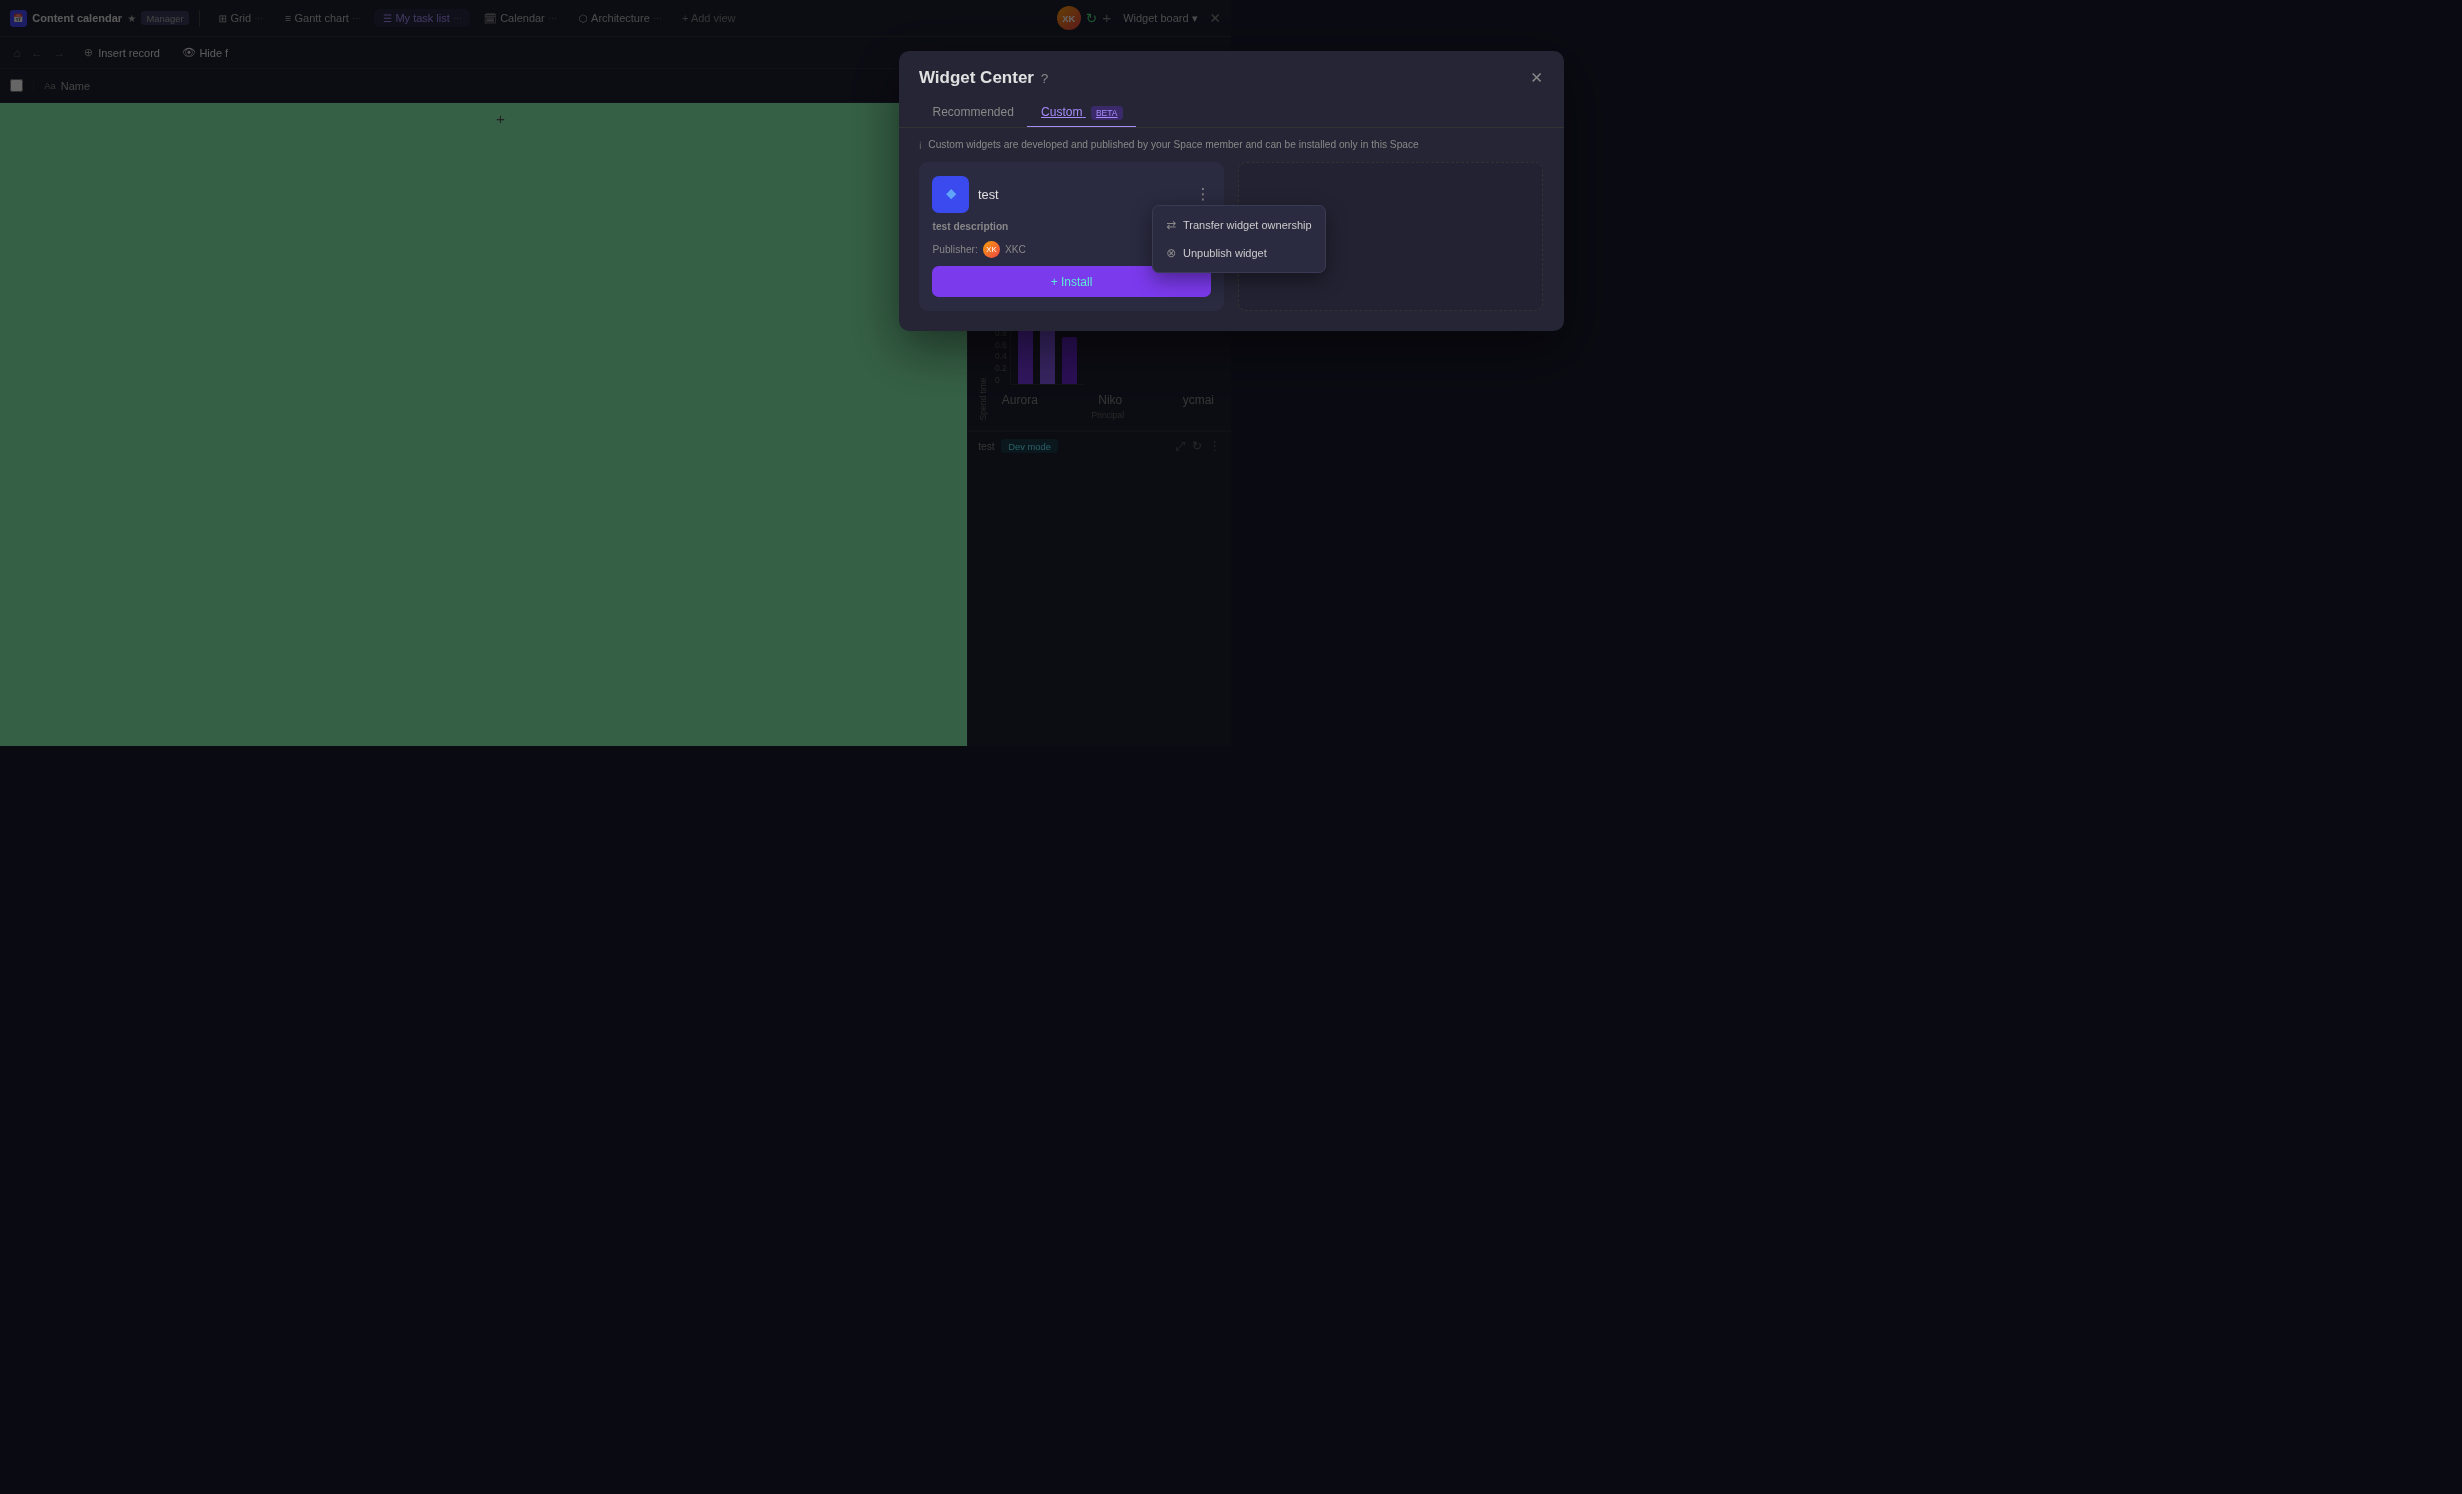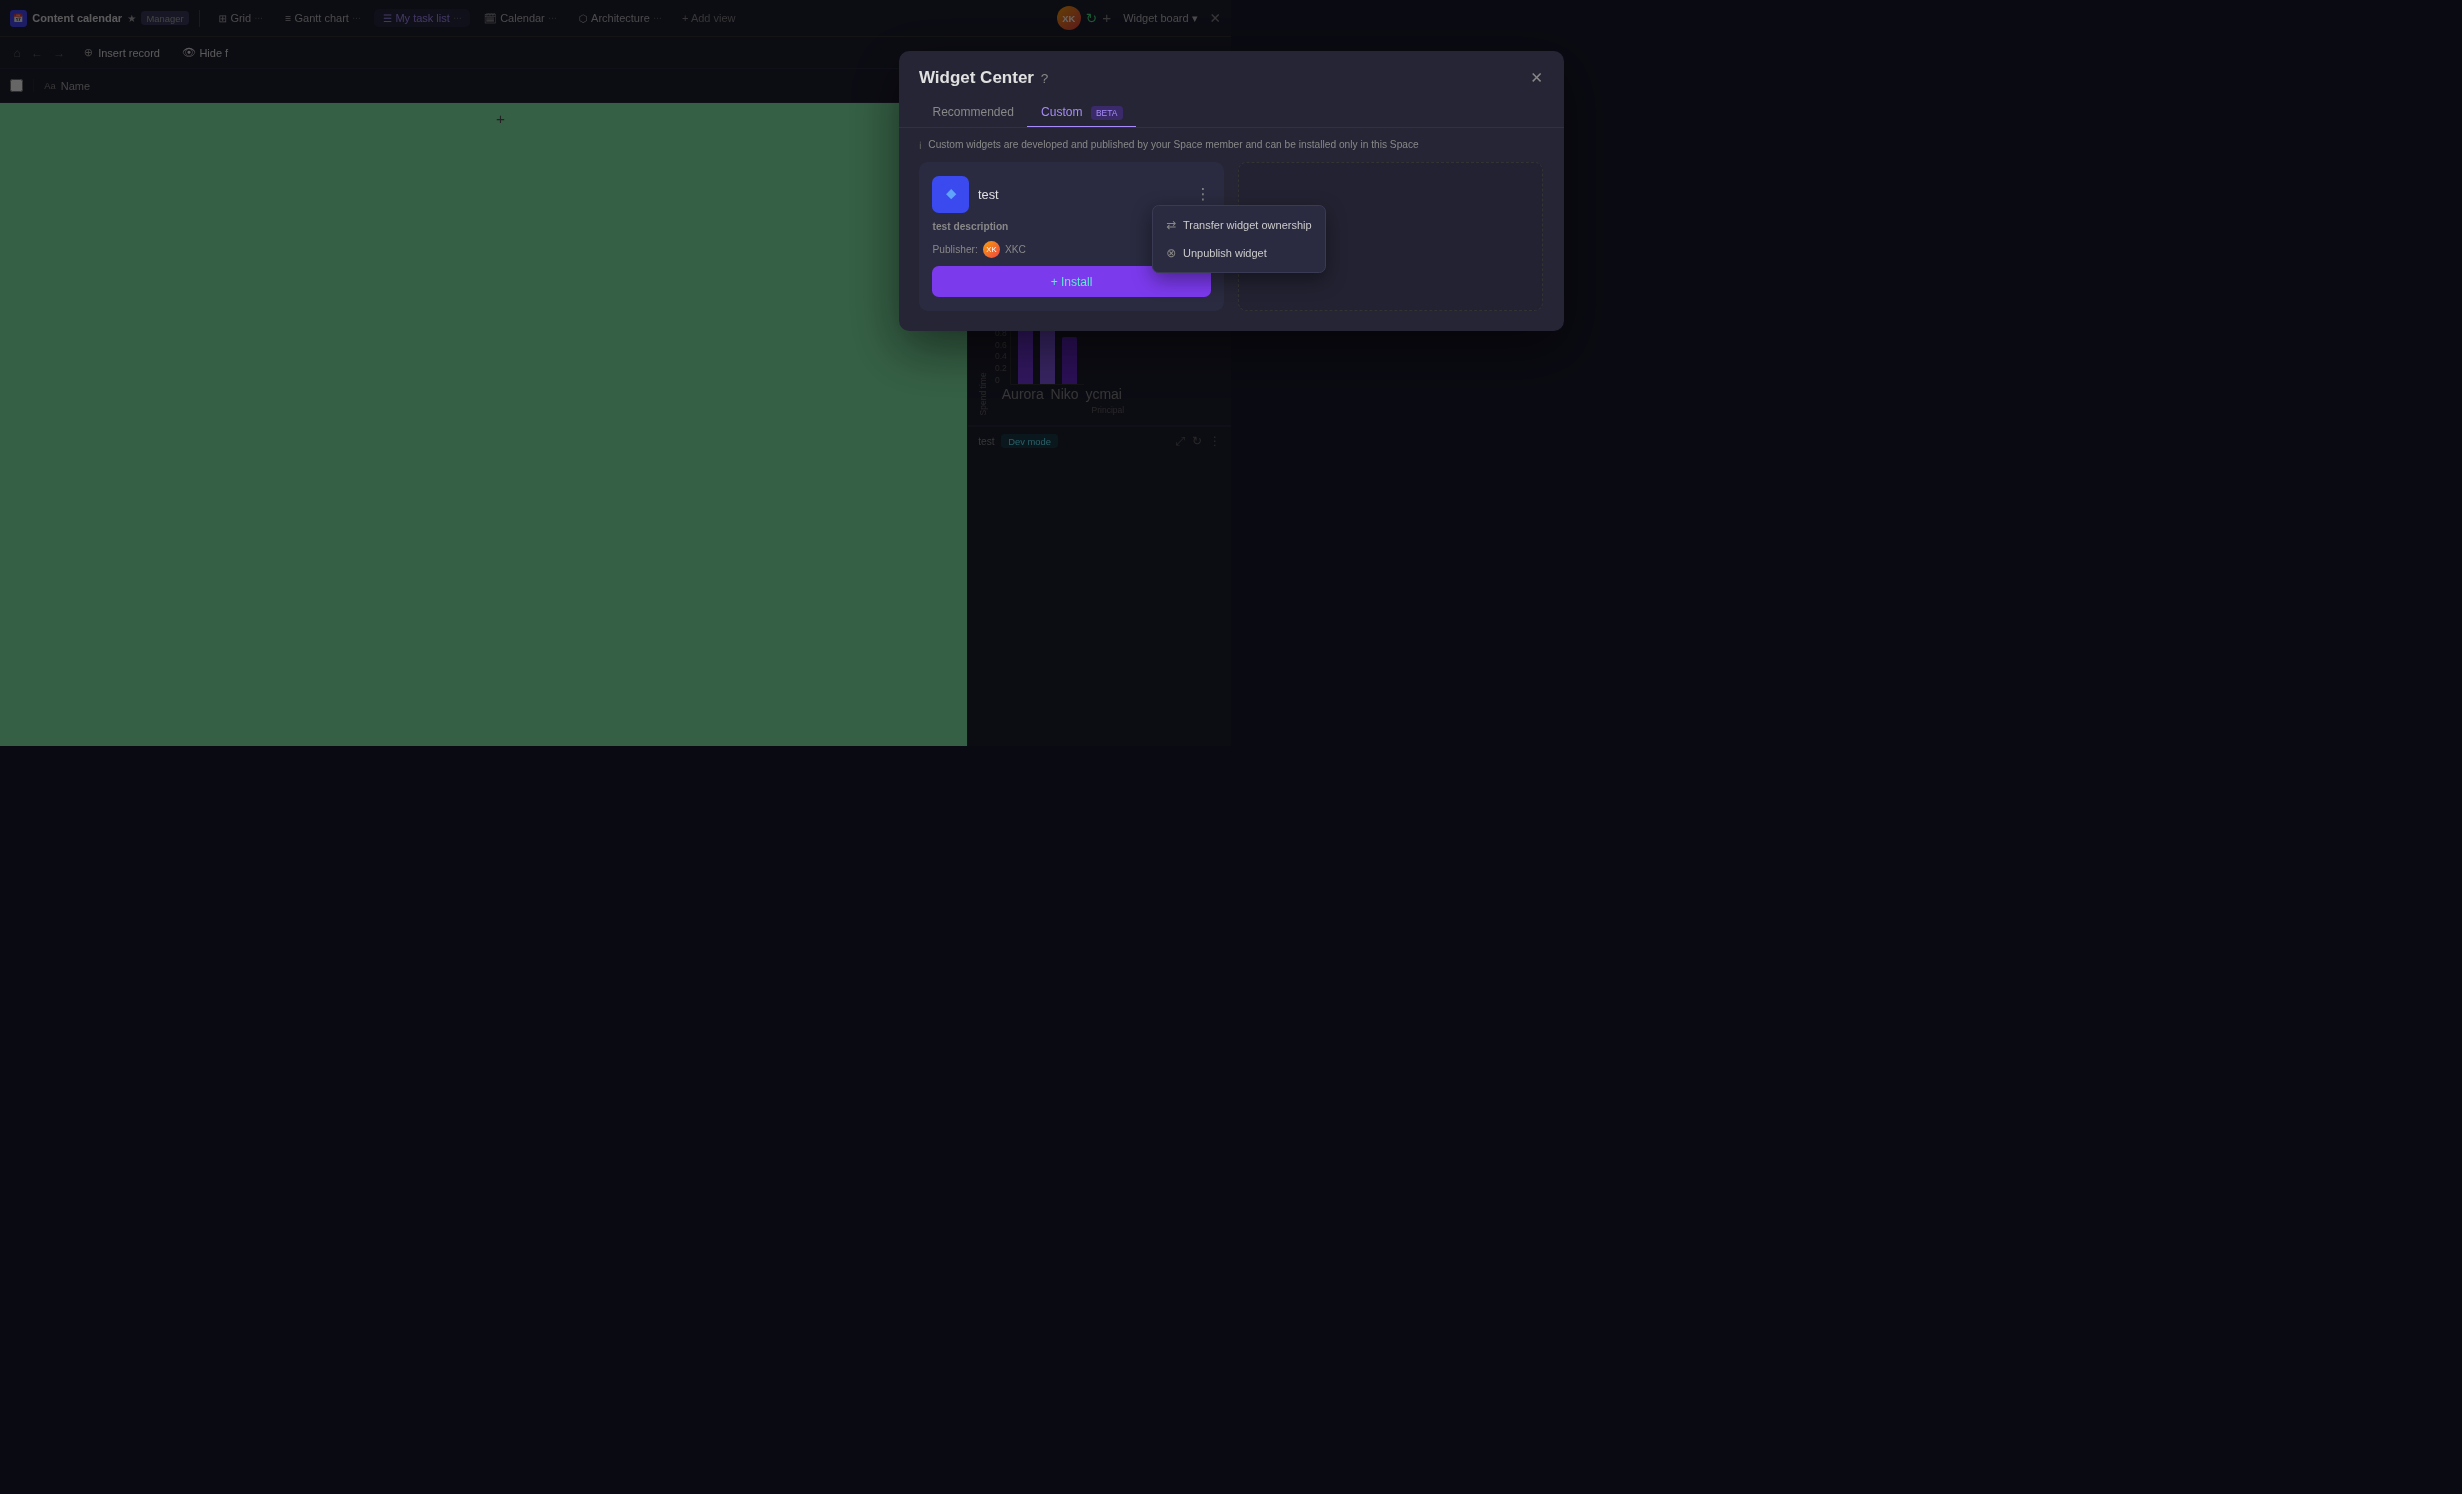--- a/index.html
+++ b/index.html
@@ -206,22 +206,22 @@
       padding: 0 6.8px;
     }
     .chart-bar-group { display: flex; flex-direction: column; align-items: center; }
     .chart-bar {
       width: 15.3px; border-radius: 1.7px 1.7px 0 0;
     }
     .bar-aurora { background: #7c3aed; height: 61px; }
     .bar-niko { background: #8b5cf6; height: 55px; }
     .bar-ycmai { background: #6d28d9; height: 47px; }
     .chart-x-labels {
-      display: flex; gap: 6.8px; justify-content: flex-start;
-      font-size: 14px; color: #888; margin-top: 1px;
+      display: flex; gap: 6.8px; justify-content: space-between;
+      font-size: 12px; color: #888; margin-top: 8px;
       padding: 0 6.8px;
     }
     .chart-x-title {
       font-size: 8.5px; color: #666; text-align: center; margin-top: 3.4px;
     }
     .chart-numbers {
       display: flex; flex-direction: column; justify-content: space-between;
       height: 68px; font-size: 8.5px; color: #666;
       padding-right: 3.4px;
     }
@@ -288,20 +288,21 @@
     }
     .modal-tab {
       padding: 6.8px 13.6px;
       font-size: 12px; color: #888;
       cursor: pointer;
       border-bottom: 1.7px solid transparent;
     }
     .modal-tab.active {
       color: #a78bfa;
       border-bottom: 1.7px solid #a78bfa;
+      text-decoration: underline;
     }
     .beta-badge {
       background: #3a2a6a; color: #a78bfa;
       font-size: 8.5px; padding: 1.7px 5.1px; border-radius: 3.4px;
       margin-left: 5.1px;
     }
 
     
     .modal-info {
       display: flex; align-items: center; gap: 6.8px;

